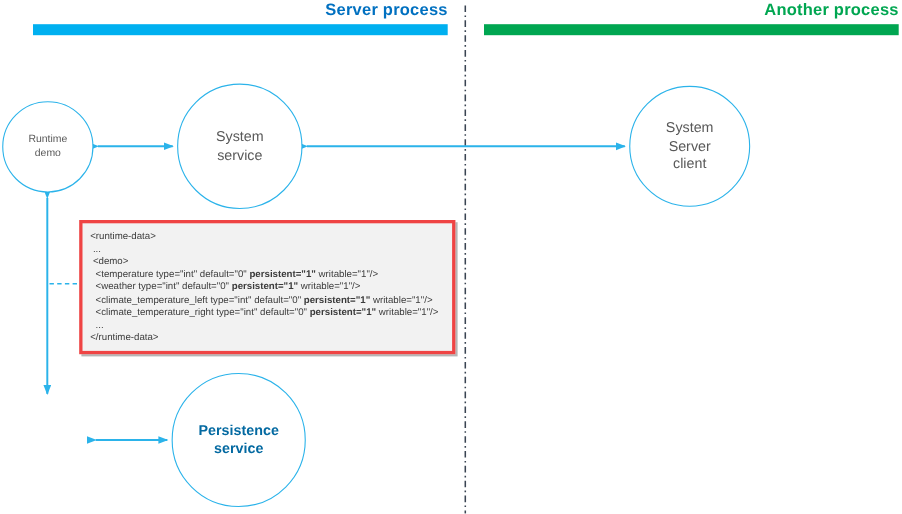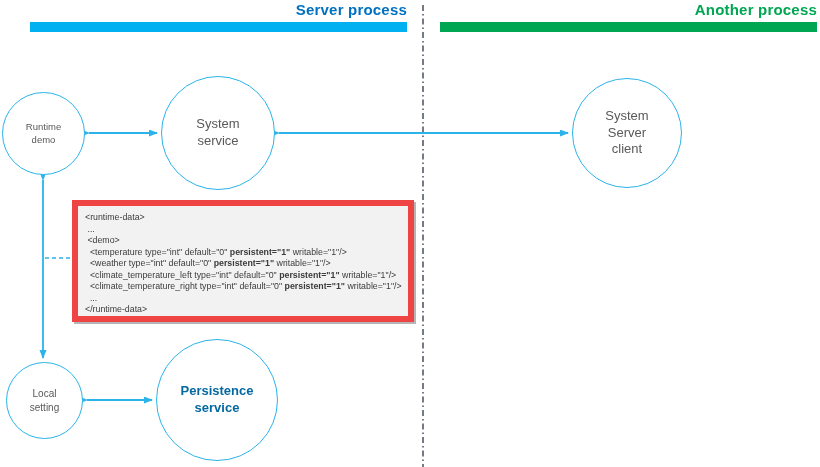--- a/index.html
+++ b/index.html
@@ -52,21 +52,21 @@
   .node.control  { left: 572px; top: 78px;  width: 110px; height: 110px; font-size: 13px;   line-height: 1.3; }
   .node.local    { left: 6px;   top: 362px; width: 77px;  height: 77px;  font-size: 10px;   line-height: 1.35; }
   .node.persist  { left: 156px; top: 339px; width: 122px; height: 122px; font-size: 13px;   line-height: 1.3; font-weight: bold; color: #0369a1; }
   .code-box {
     position: absolute;
     left: 72px;
     top: 200px;
     width: 342px;
     height: 122px;
     background: #F2F2F2;
-    border: 6px solid #ef4444;
+    border: 3px solid #ef4444;
     box-shadow: 2px 2px 0 rgba(120,120,120,0.55);
     z-index: 2;
     padding: 6px 4px 0 7px;
     color: #3B3B3B;
   }
   .code-line {
     font-size: 8.8px;
     line-height: 11.5px;
     white-space: pre;
     font-family: "Liberation Sans", sans-serif;
@@ -118,26 +118,20 @@
   </div>
 
   <div class="node control">
     <div class="lbl">
       <span>System</span>
       <span>Server</span>
       <span>client</span>
     </div>
   </div>
 
-  <div class="node local">
-    <div class="lbl">
-      <span>Local</span>
-      <span>setting</span>
-    </div>
-  </div>
 
   <div class="node persist">
     <div class="lbl">
       <span>Persistence</span>
       <span>service</span>
     </div>
   </div>
 
   <div class="code-box">
     <div class="code-line"><span>&lt;runtime-data&gt;</span><b></b><span></span></div>

